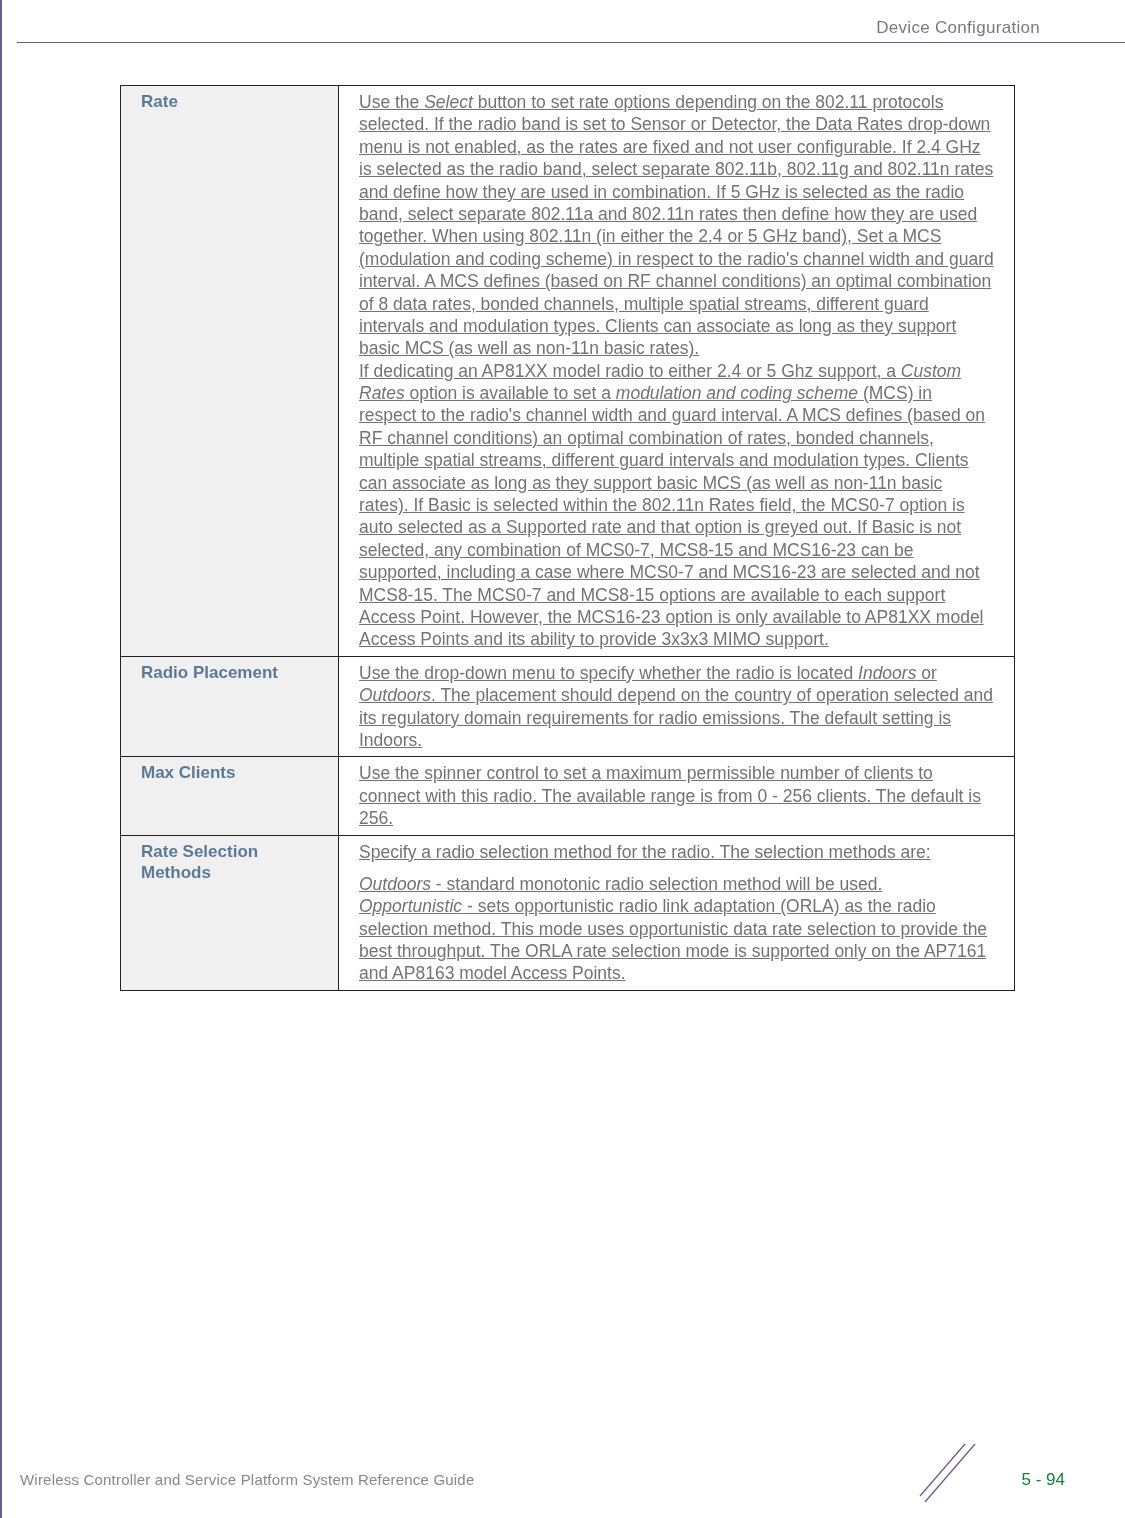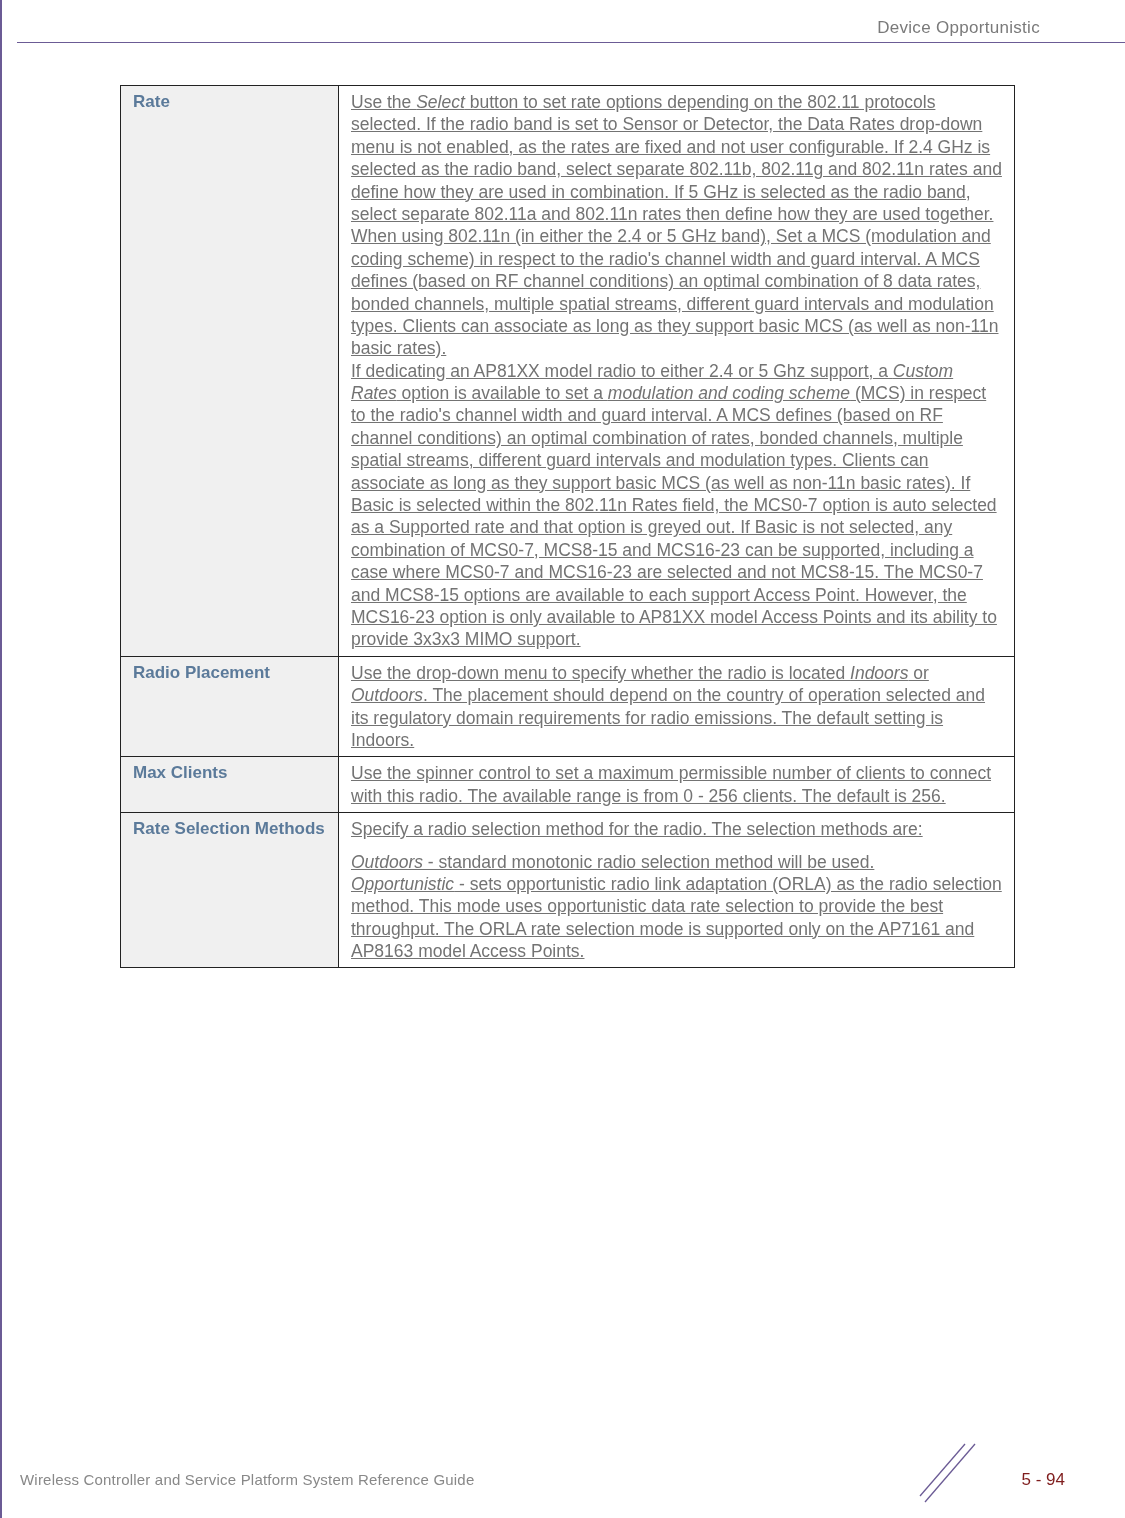--- a/index.html
+++ b/index.html
@@ -31,21 +31,21 @@
     .content-table {
       position: absolute;
       top: 85px;
       left: 118px;
       width: 895px;
       border-collapse: collapse;
       border: 1.5px solid #222;
     }
     .content-table td {
       border: 1.5px solid #222;
-      padding: 5px 12px;
+      padding: 5px 20px;
       vertical-align: top;
       font-size: 17.5px;
       line-height: 1.28;
       color: #333;
     }
     .content-table td.label-cell {
       width: 218px;
       background: #f0f0f0;
       color: #5b7a9a;
       font-weight: bold;
@@ -63,35 +63,35 @@
       font-size: 15px;
       color: #888;
       font-weight: 300;
       letter-spacing: 0.2px;
     }
     .footer-page {
       position: absolute;
       bottom: 28px;
       right: 60px;
       font-size: 17px;
-      color: #7f1d1d;
+      color: #15803d;
     }
     .footer-slash {
       position: absolute;
       bottom: 12px;
       right: 140px;
       width: 80px;
       height: 70px;
     }
     .footer-slash svg { width: 100%; height: 100%; }
   </style>
 </head>
 <body>
 
-<div class="header-right">Device Opportunistic</div>
+<div class="header-right">Device Configuration</div>
 <div class="header-line"></div>
 
 <table class="content-table">
   <tbody id="table-body">
       <tr>
         <td class="label-cell">Rate</td>
         <td class="desc-cell">
           <div><span>Use the </span><span class="italic">Select</span><span> button to set rate options depending on the 802.11 protocols selected. If the radio band is set to Sensor or Detector, the Data Rates drop-down menu is not enabled, as the rates are fixed and not user configurable. If 2.4 GHz is selected as the radio band, select separate 802.11b, 802.11g and 802.11n rates and define how they are used in combination. If 5 GHz is selected as the radio band, select separate 802.11a and 802.11n rates then define how they are used together. When using 802.11n (in either the 2.4 or 5 GHz band), Set a MCS (modulation and coding scheme) in respect to the radio's channel width and guard interval. A MCS defines (based on RF channel conditions) an optimal combination of 8 data rates, bonded channels, multiple spatial streams, different guard intervals and modulation types. Clients can associate as long as they support basic MCS (as well as non-11n basic rates).</span><br><span>If dedicating an AP81XX model radio to either 2.4 or 5 Ghz support, a </span><span class="italic">Custom Rates</span><span> option is available to set a </span><span class="italic">modulation and coding scheme</span><span> (MCS) in respect to the radio's channel width and guard interval. A MCS defines (based on RF channel conditions) an optimal combination of rates, bonded channels, multiple spatial streams, different guard intervals and modulation types. Clients can associate as long as they support basic MCS (as well as non-11n basic rates). If Basic is selected within the 802.11n Rates field, the MCS0-7 option is auto selected as a Supported rate and that option is greyed out. If Basic is not selected, any combination of MCS0-7, MCS8-15 and MCS16-23 can be supported, including a case where MCS0-7 and MCS16-23 are selected and not MCS8-15. The MCS0-7 and MCS8-15 options are available to each support Access Point. However, the MCS16-23 option is only available to AP81XX model Access Points and its ability to provide 3x3x3 MIMO support.</span></div>
         </td>
       </tr>

